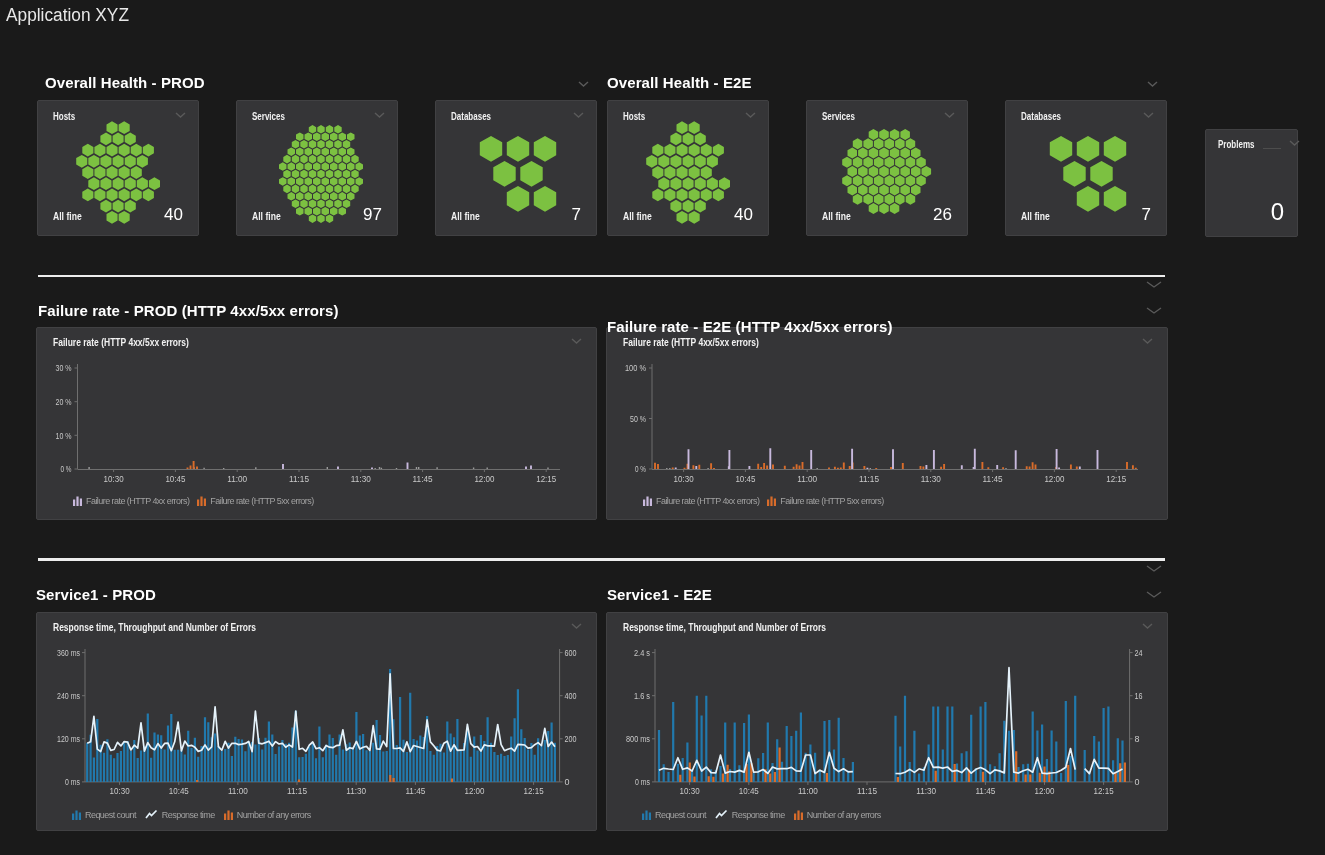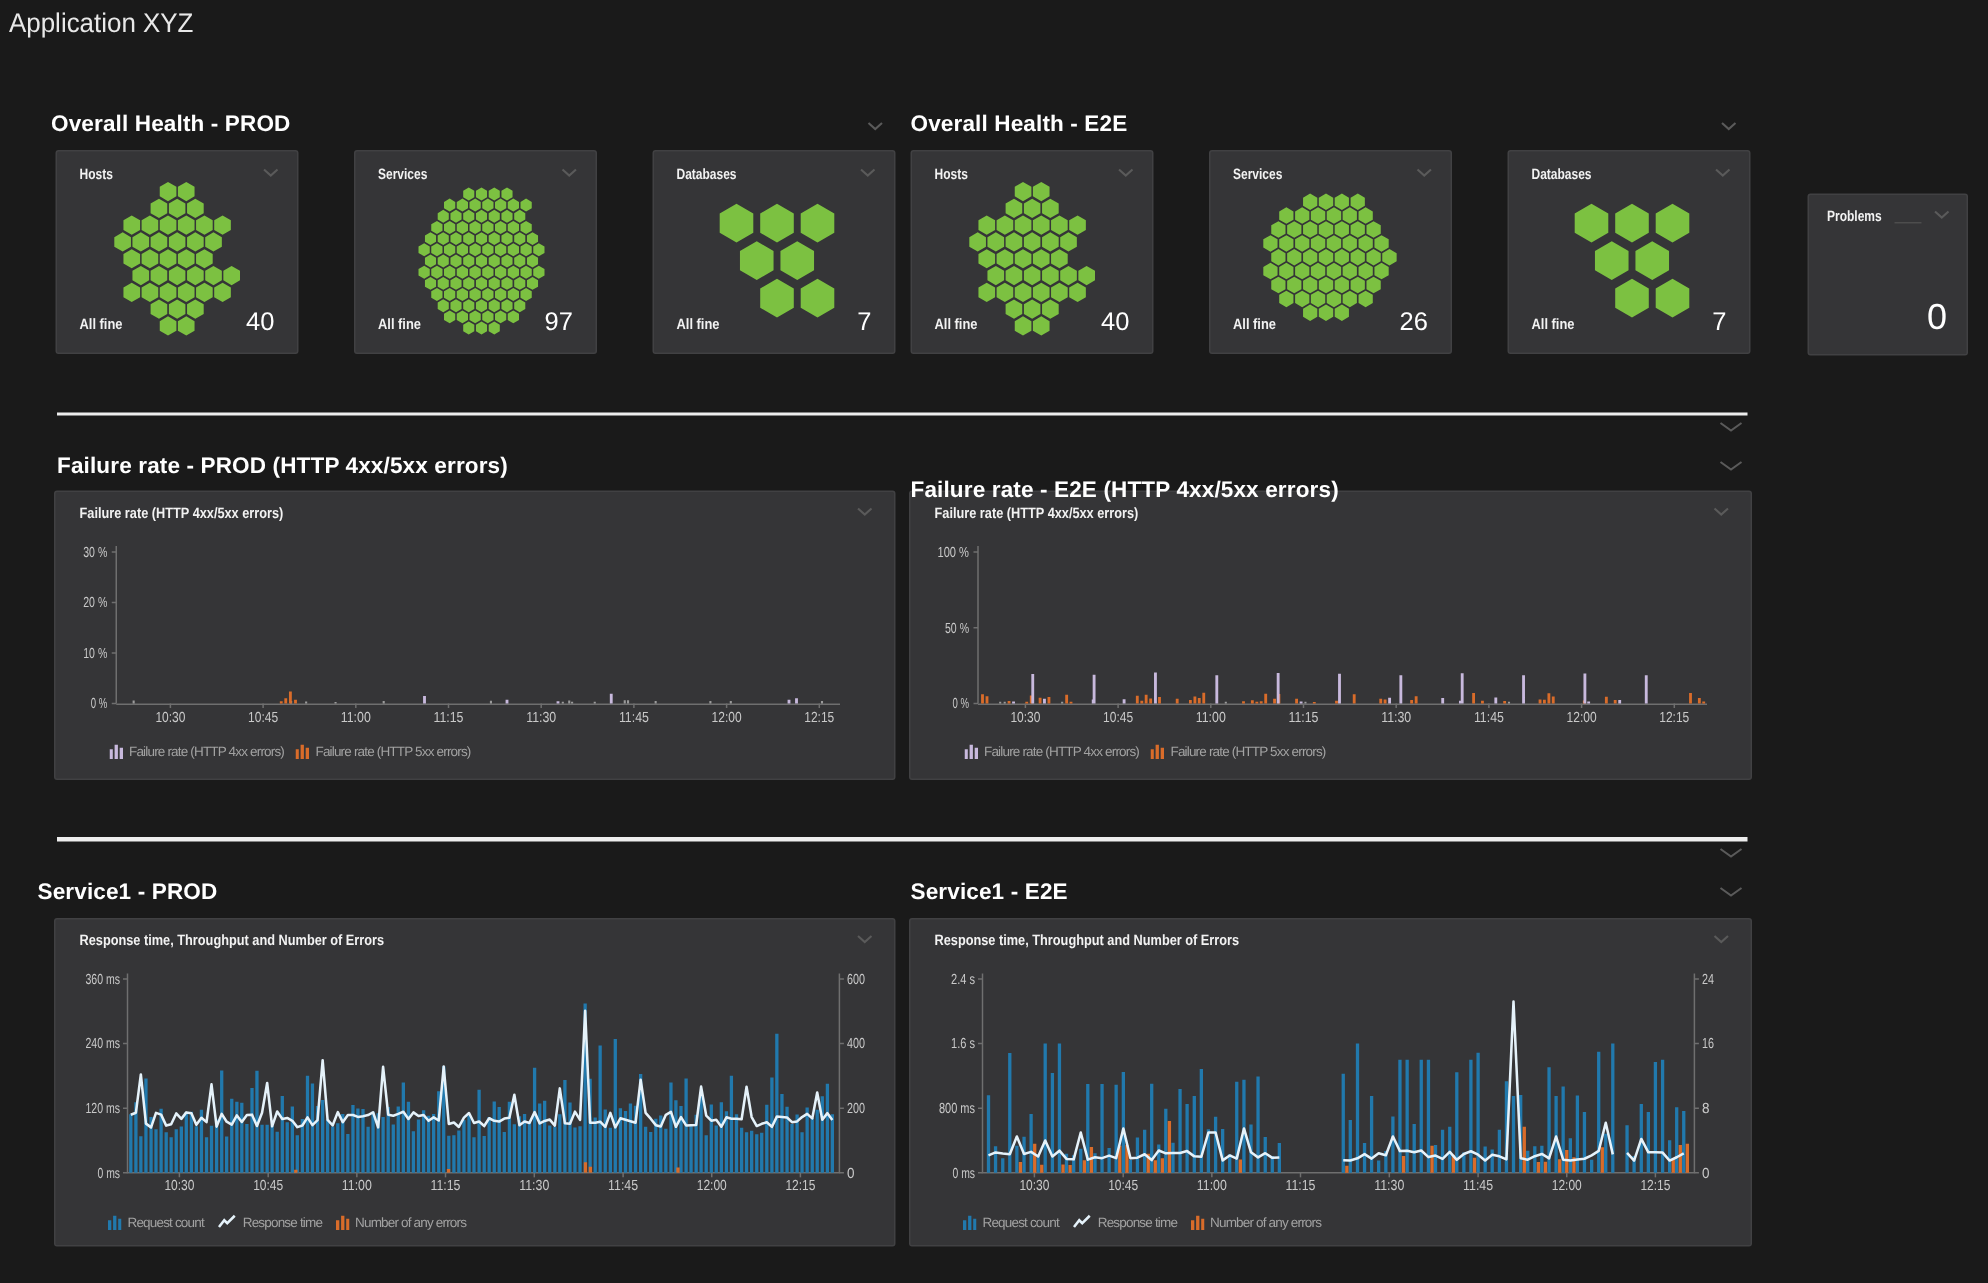--- a/index.html
+++ b/index.html
@@ -9,21 +9,21 @@
 .allfine { position:absolute; left:15px; bottom:13px; font-size:10px; font-weight:700; color:#f2f2f2; transform:scaleX(.86); transform-origin:0 50%; }
 .count { position:absolute; right:15px; bottom:10px; font-size:17px; font-weight:400; color:#fff;margin-left:13px; }
 .sect { position:absolute; font-size:15px; font-weight:700; color:#fff; letter-spacing:.1px; }
 .legend { position:absolute; font-size:9px; letter-spacing:-0.55px; color:#a2a2a2; white-space:nowrap; }
 .ltx { margin-left:4px; }
 .sep { position:absolute; height:2.5px; background:#ededed; left:38px; width:1127px; }
 </style></head>
 <body>
 <div style="position:absolute;left:6px;top:5px;font-size:18px;color:#e8e8e8;transform:scaleX(.96);transform-origin:0 50%">Application XYZ</div>
 
-<div class="sect" style="left:34px;top:74px">Overall Health - PROD</div>
+<div class="sect" style="left:45px;top:74px">Overall Health - PROD</div>
 <svg style="position:absolute;left:578px;top:81px" width="11" height="7">
     <polyline points="1,1 5.5,5.0 10,1" fill="none" stroke="#5a5a5a" stroke-width="1.4"></polyline>
   </svg>
 <div class="sect" style="left:607px;top:74px">Overall Health - E2E</div>
 <svg style="position:absolute;left:1147px;top:81px" width="11" height="7">
     <polyline points="1,1 5.5,5.0 10,1" fill="none" stroke="#5a5a5a" stroke-width="1.4"></polyline>
   </svg>
 
 <div class="tile" style="left:37px;top:100px;width:162px;height:136px">
 <svg width="162" height="136" style="position:absolute;left:0;top:0">
@@ -84,21 +84,21 @@
 <svg width="162" height="136" style="position:absolute;left:0;top:0">
       <path d="M55.0 34.9L66.2 41.3L66.2 54.2L55.0 60.7L43.8 54.2L43.8 41.3ZM82.0 34.9L93.2 41.3L93.2 54.2L82.0 60.7L70.8 54.2L70.8 41.3ZM109.0 34.9L120.2 41.3L120.2 54.2L109.0 60.7L97.8 54.2L97.8 41.3ZM68.5 59.9L79.7 66.3L79.7 79.2L68.5 85.7L57.3 79.2L57.3 66.3ZM95.5 59.9L106.7 66.3L106.7 79.2L95.5 85.7L84.3 79.2L84.3 66.3ZM82.0 84.9L93.2 91.3L93.2 104.2L82.0 110.7L70.8 104.2L70.8 91.3ZM109.0 84.9L120.2 91.3L120.2 104.2L109.0 110.7L97.8 104.2L97.8 91.3Z" fill="#7cc141"></path>
     </svg>
 <div class="ttitle">Databases</div>
 <svg style="position:absolute;left:137px;top:11px" width="11" height="7">
       <polyline points="1,1 5.5,5.0 10,1" fill="none" stroke="#5a5a5a" stroke-width="1.4"></polyline>
     </svg>
 <div class="allfine">All fine</div>
 <div class="count">7</div>
 </div>
-<div class="tile" style="left:1205px;top:129px;width:107px;height:108px">
+<div class="tile" style="left:1205px;top:129px;width:93px;height:108px">
 <div class="ttitle" style="left:12px;top:9px">Problems</div>
 <div style="position:absolute;left:57px;top:18px;width:18px;height:1px;background:#4d4d4d"></div>
 <svg style="position:absolute;left:83px;top:10px" width="11" height="7">
       <polyline points="1,1 5.5,5.0 10,1" fill="none" stroke="#5a5a5a" stroke-width="1.4"></polyline>
     </svg>
 <div style="position:absolute;right:13px;bottom:10px;font-size:24px;font-weight:400;color:#fff">0</div>
 </div>
 
 <div class="sep" style="top:274.5px"></div>
 <svg style="position:absolute;left:1146px;top:281px" width="16" height="8">
@@ -203,21 +203,21 @@
           <rect x="6.8" y="3.5" width="2.2" height="7.5" fill="#d96c2a"></rect>
         </svg></span><span class="ltx">Failure rate (HTTP 5xx errors)</span>
 </div>
 </div>
 <div class="sect" style="left:607px;top:318px">Failure rate - E2E (HTTP 4xx/5xx errors)</div>
 
 <div class="sep" style="top:558.2px"></div>
 <svg style="position:absolute;left:1146px;top:565px" width="16" height="8">
     <polyline points="1,1 8.0,6.0 15,1" fill="none" stroke="#5a5a5a" stroke-width="1.4"></polyline>
   </svg>
-<div class="sect" style="left:25px;top:586px">Service1 - PROD</div>
+<div class="sect" style="left:36px;top:586px">Service1 - PROD</div>
 <svg style="position:absolute;left:1146px;top:591px" width="16" height="8">
     <polyline points="1,1 8.0,6.0 15,1" fill="none" stroke="#5a5a5a" stroke-width="1.4"></polyline>
   </svg>
 <div class="sect" style="left:607px;top:586px">Service1 - E2E</div>
 <div class="tile" style="left:36px;top:612px;width:561px;height:219px">
 <svg width="561" height="219" style="position:absolute;left:0;top:0" font-family="Liberation Sans, sans-serif">
       <path d="M48.0 36.0V168.9H522.6V36.0" fill="none" stroke="#6f6f6f" stroke-width="1"></path>
       <text x="43.0" y="42.8" text-anchor="end" font-size="9.7" fill="#c9c9c9" font-weight="400" textLength="23" lengthAdjust="spacingAndGlyphs">360 ms</text>
       <text x="527.6" y="42.8" text-anchor="start" font-size="9.7" fill="#c9c9c9" font-weight="400" textLength="12" lengthAdjust="spacingAndGlyphs">600</text>
       <path d="M45.0 39.6H48.0M522.6 39.6h3" stroke="#6f6f6f" stroke-width="1"></path>

